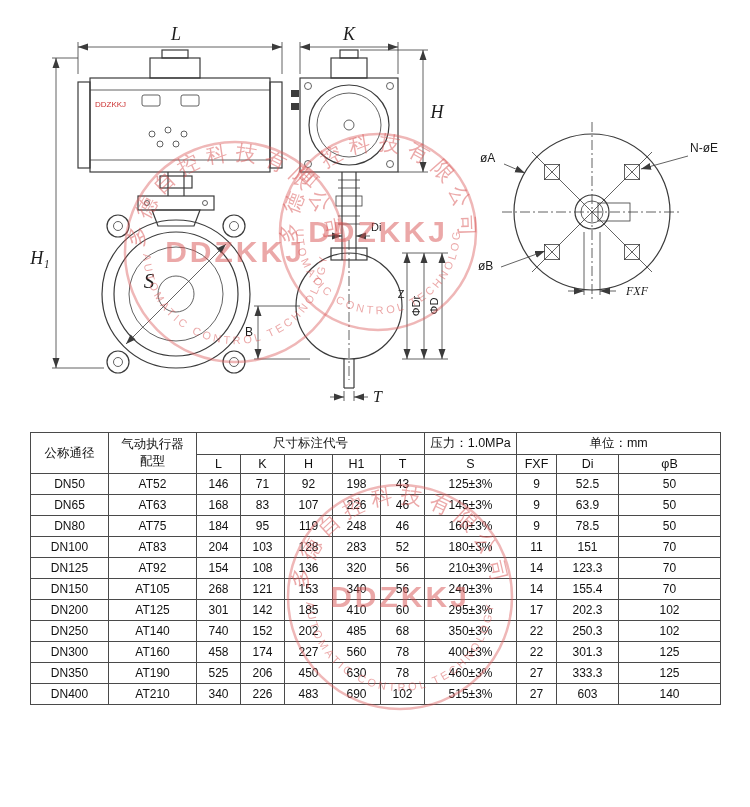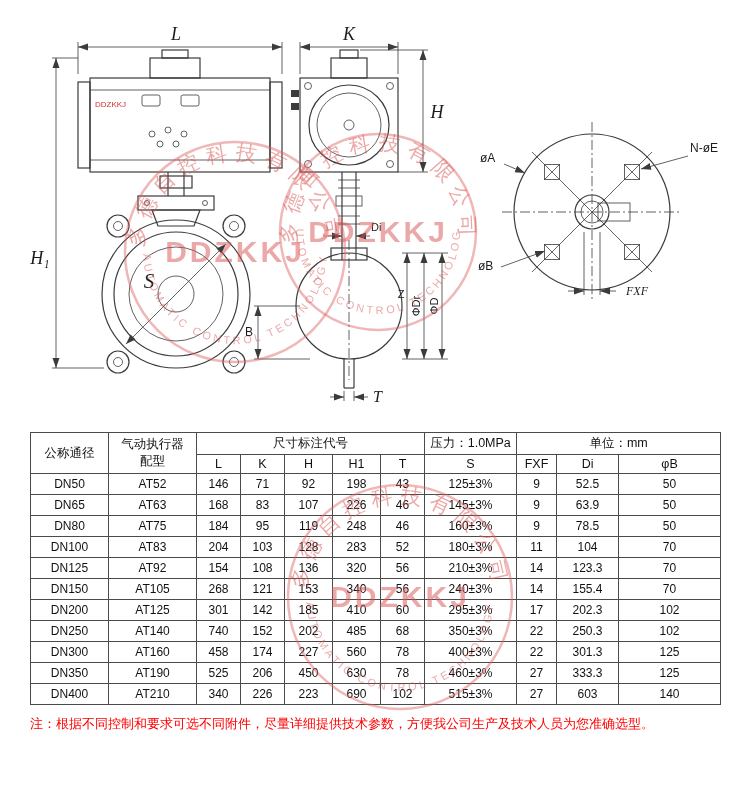--- a/index.html
+++ b/index.html
@@ -286,21 +286,21 @@
         <tr>
           <td>DN100</td>
           <td>AT83</td>
           <td>204</td>
           <td>103</td>
           <td>128</td>
           <td>283</td>
           <td>52</td>
           <td>180±3%</td>
           <td>11</td>
-          <td>104</td>
+          <td>151</td>
           <td>70</td>
         </tr>
         <tr>
           <td>DN125</td>
           <td>AT92</td>
           <td>154</td>
           <td>108</td>
           <td>136</td>
           <td>320</td>
           <td>56</td>
@@ -372,32 +372,31 @@
           <td>460±3%</td>
           <td>27</td>
           <td>333.3</td>
           <td>125</td>
         </tr>
         <tr>
           <td>DN400</td>
           <td>AT210</td>
           <td>340</td>
           <td>226</td>
-          <td>223</td>
+          <td>483</td>
           <td>690</td>
           <td>102</td>
           <td>515±3%</td>
           <td>27</td>
           <td>603</td>
           <td>140</td>
         </tr>
       </tbody>
   </table>
 
-  <div class="note">注：根据不同控制和要求可选不同附件，尽量详细提供技术参数，方便我公司生产及技术人员为您准确选型。</div>
 
   <svg class="wm" width="750" height="807" viewBox="0 0 750 807">
     <defs>
       <path id="wtA" d="M143,252 A92,92 0 0 1 327,252"></path>
       <path id="wbA" d="M143,252 A92,92 0 0 0 327,252"></path>
       <path id="wtB" d="M296,232 A82,82 0 0 1 460,232"></path>
       <path id="wbB" d="M296,232 A82,82 0 0 0 460,232"></path>
       <path id="wtC" d="M306,597 A94,94 0 0 1 494,597"></path>
       <path id="wbC" d="M306,597 A94,94 0 0 0 494,597"></path>
     </defs>

